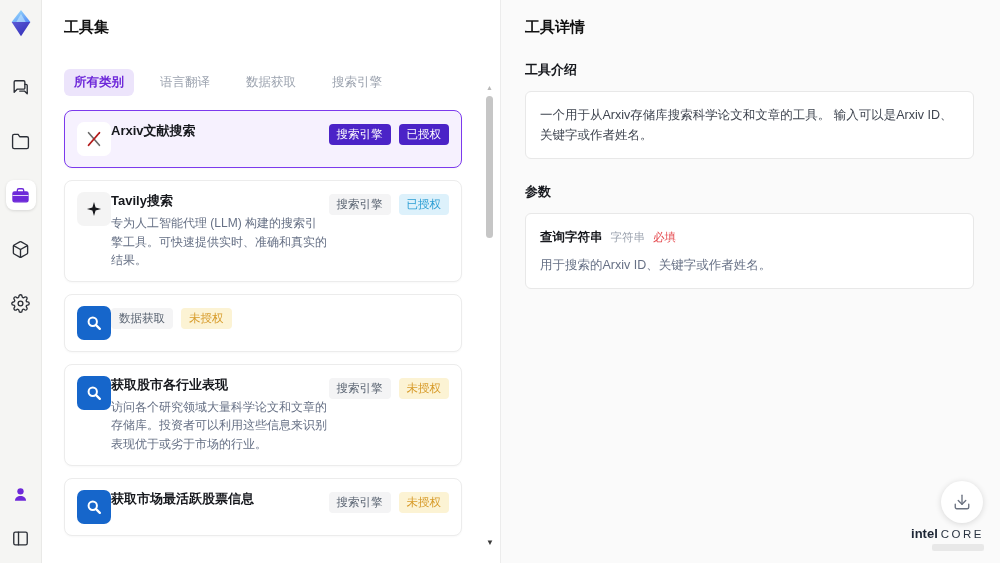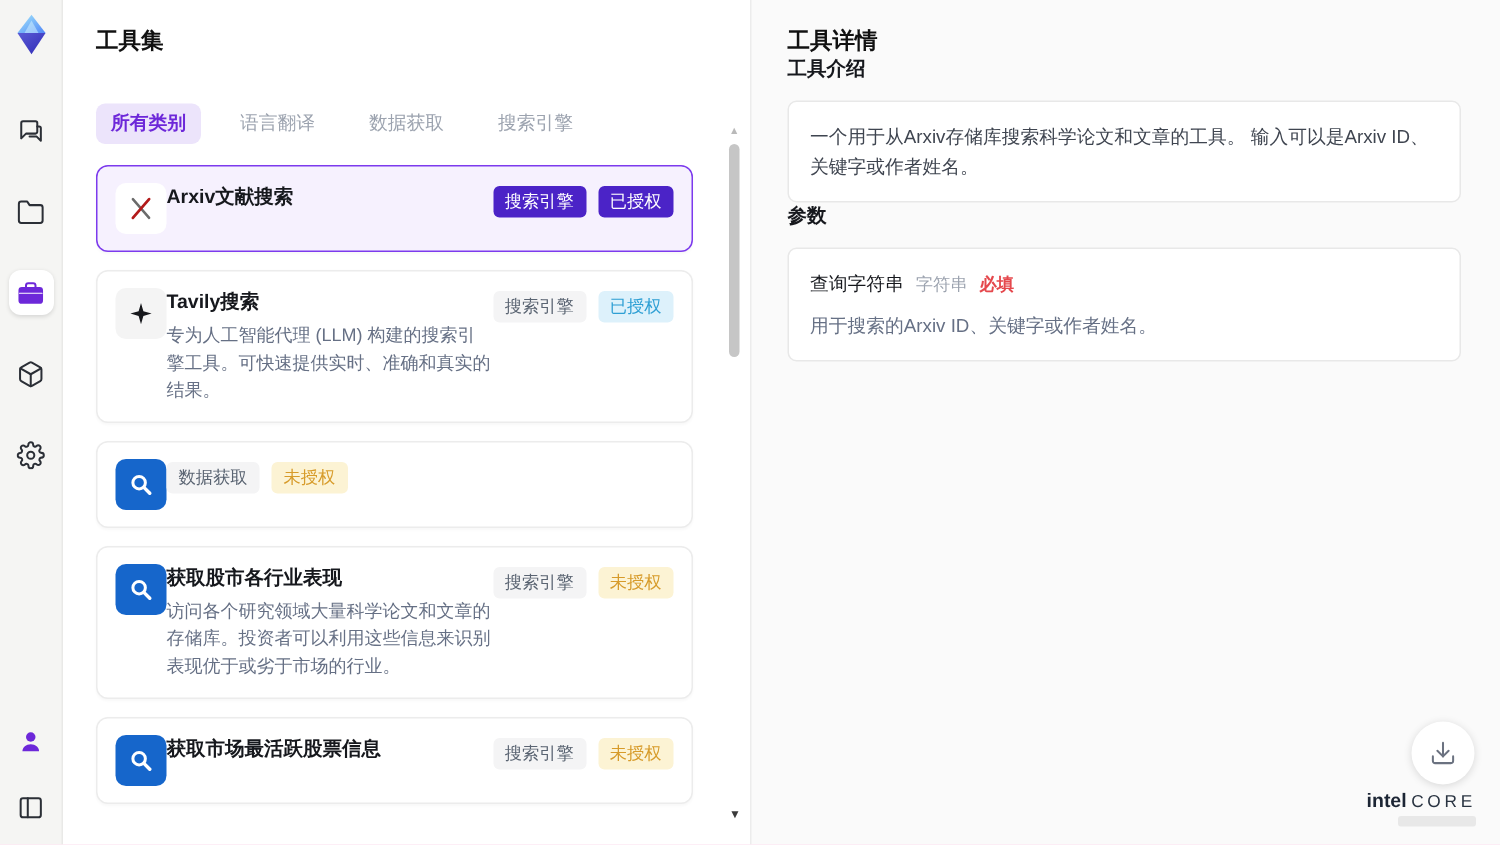--- a/index.html
+++ b/index.html
@@ -52,27 +52,27 @@
   .scrollbar { position:absolute; right:5px; top:70px; bottom:14px; width:10px; }
   .scroll-up { position:absolute; top:14px; left:1px; font-size:7px; color:#b9b9b9; line-height:1; }
   .scroll-down { position:absolute; bottom:2px; left:1px; font-size:8px; color:#3a3a3a; line-height:1; }
   .scroll-thumb { position:absolute; top:26px; left:1px; width:7px; height:142px;
                   background:#c6c6c6; border-radius:4px; }
 
   
   .detail-panel { flex:1; height:100%; background:#fafafa; border-left:1px solid #ececec;
                   padding:18px 26px 0 24px; }
   .detail-title { font-size:15px; font-weight:bold; color:#111; }
-  .section-h { font-size:13px; font-weight:bold; color:#16181d; }
+  .section-h { font-size:13px; font-weight:bold; color:#16181d; margin-top:24px; }
   .info-box { margin-top:12px; background:#fff; border:1px solid #e8e8e8; border-radius:6px;
               padding:13px 14px; font-size:12.5px; color:#3f4550; line-height:1.6; }
   .param-head { display:flex; align-items:baseline; gap:8px; }
-  .param-name { font-size:12.5px; font-weight:normal; color:#16181d; }
+  .param-name { font-size:12.5px; font-weight:bold; color:#16181d; }
   .param-type { font-size:11.5px; color:#9ca3af; }
-  .param-req  { font-size:11.5px; color:#e5484d;font-weight:bold; }
+  .param-req  { font-size:11.5px; color:#e5484d; }
   .param-desc { margin-top:8px; font-size:12.5px; color:#667085; }
 
   
   .fab { position:absolute; right:17px; bottom:40px; width:42px; height:42px; border-radius:50%;
          background:#fff; box-shadow:0 1px 6px rgba(0,0,0,.14); display:flex; align-items:center;
          justify-content:center; cursor:pointer; }
   .fab svg { width:18px; height:18px; stroke:#6b7280; stroke-width:1.8; fill:none;
              stroke-linecap:round; stroke-linejoin:round; }
   .brand { position:absolute; right:16px; bottom:12px; text-align:right; color:#1c2534; }
   .brand-line { font-size:13px; letter-spacing:.5px; }

